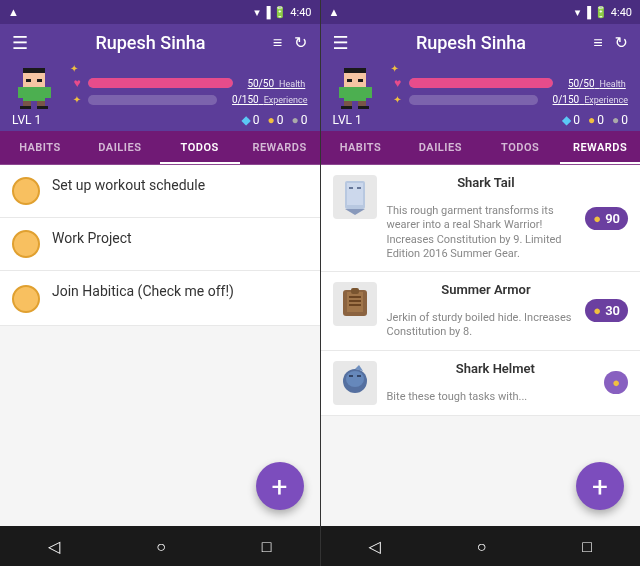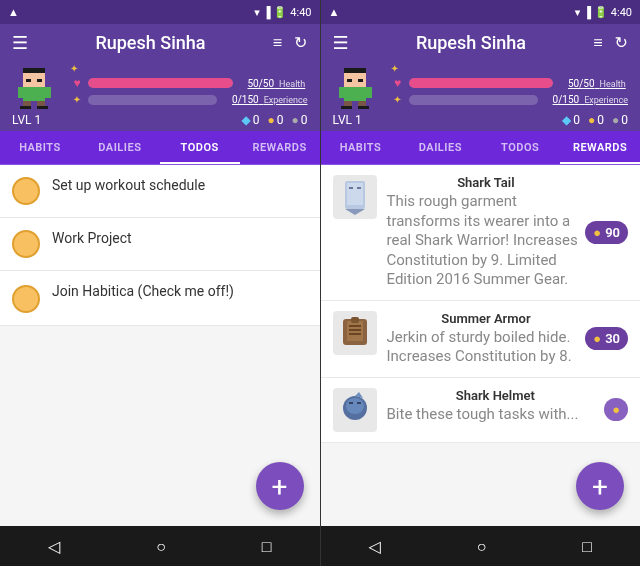--- a/index.html
+++ b/index.html
@@ -125,21 +125,21 @@
     }
     .gem-item {
       display: flex;
       align-items: center;
       gap: 2px;
       font-size: 12px;
       color: #fff;
     }
     .tab-bar {
       display: flex;
-      background: #6d28d9;
+      background: #701a75;
       border-bottom: 1px solid rgba(255,255,255,0.2);
     }
     .tab {
       flex: 1;
       text-align: center;
       padding: 10px 2px;
       color: rgba(255,255,255,0.7);
       font-size: 11px;
       font-weight: 600;
       letter-spacing: 0.5px;
@@ -242,23 +242,23 @@
     .reward-info {
       flex: 1;
     }
     .reward-name {
       font-size: 13px;
       font-weight: 600;
       color: #333;
       text-align: center;
     }
     .reward-desc {
-      font-size: 15px;
+      font-size: 11px;
       color: #888;
-      margin-top: 2px;
+      margin-top: 14px;
       line-height: 1.3;
     }
     .reward-cost {
       display: flex;
       align-items: center;
       background: #6b3fa0;
       border-radius: 12px;
       padding: 4px 8px;
       color: #fff;
       font-size: 13px;

